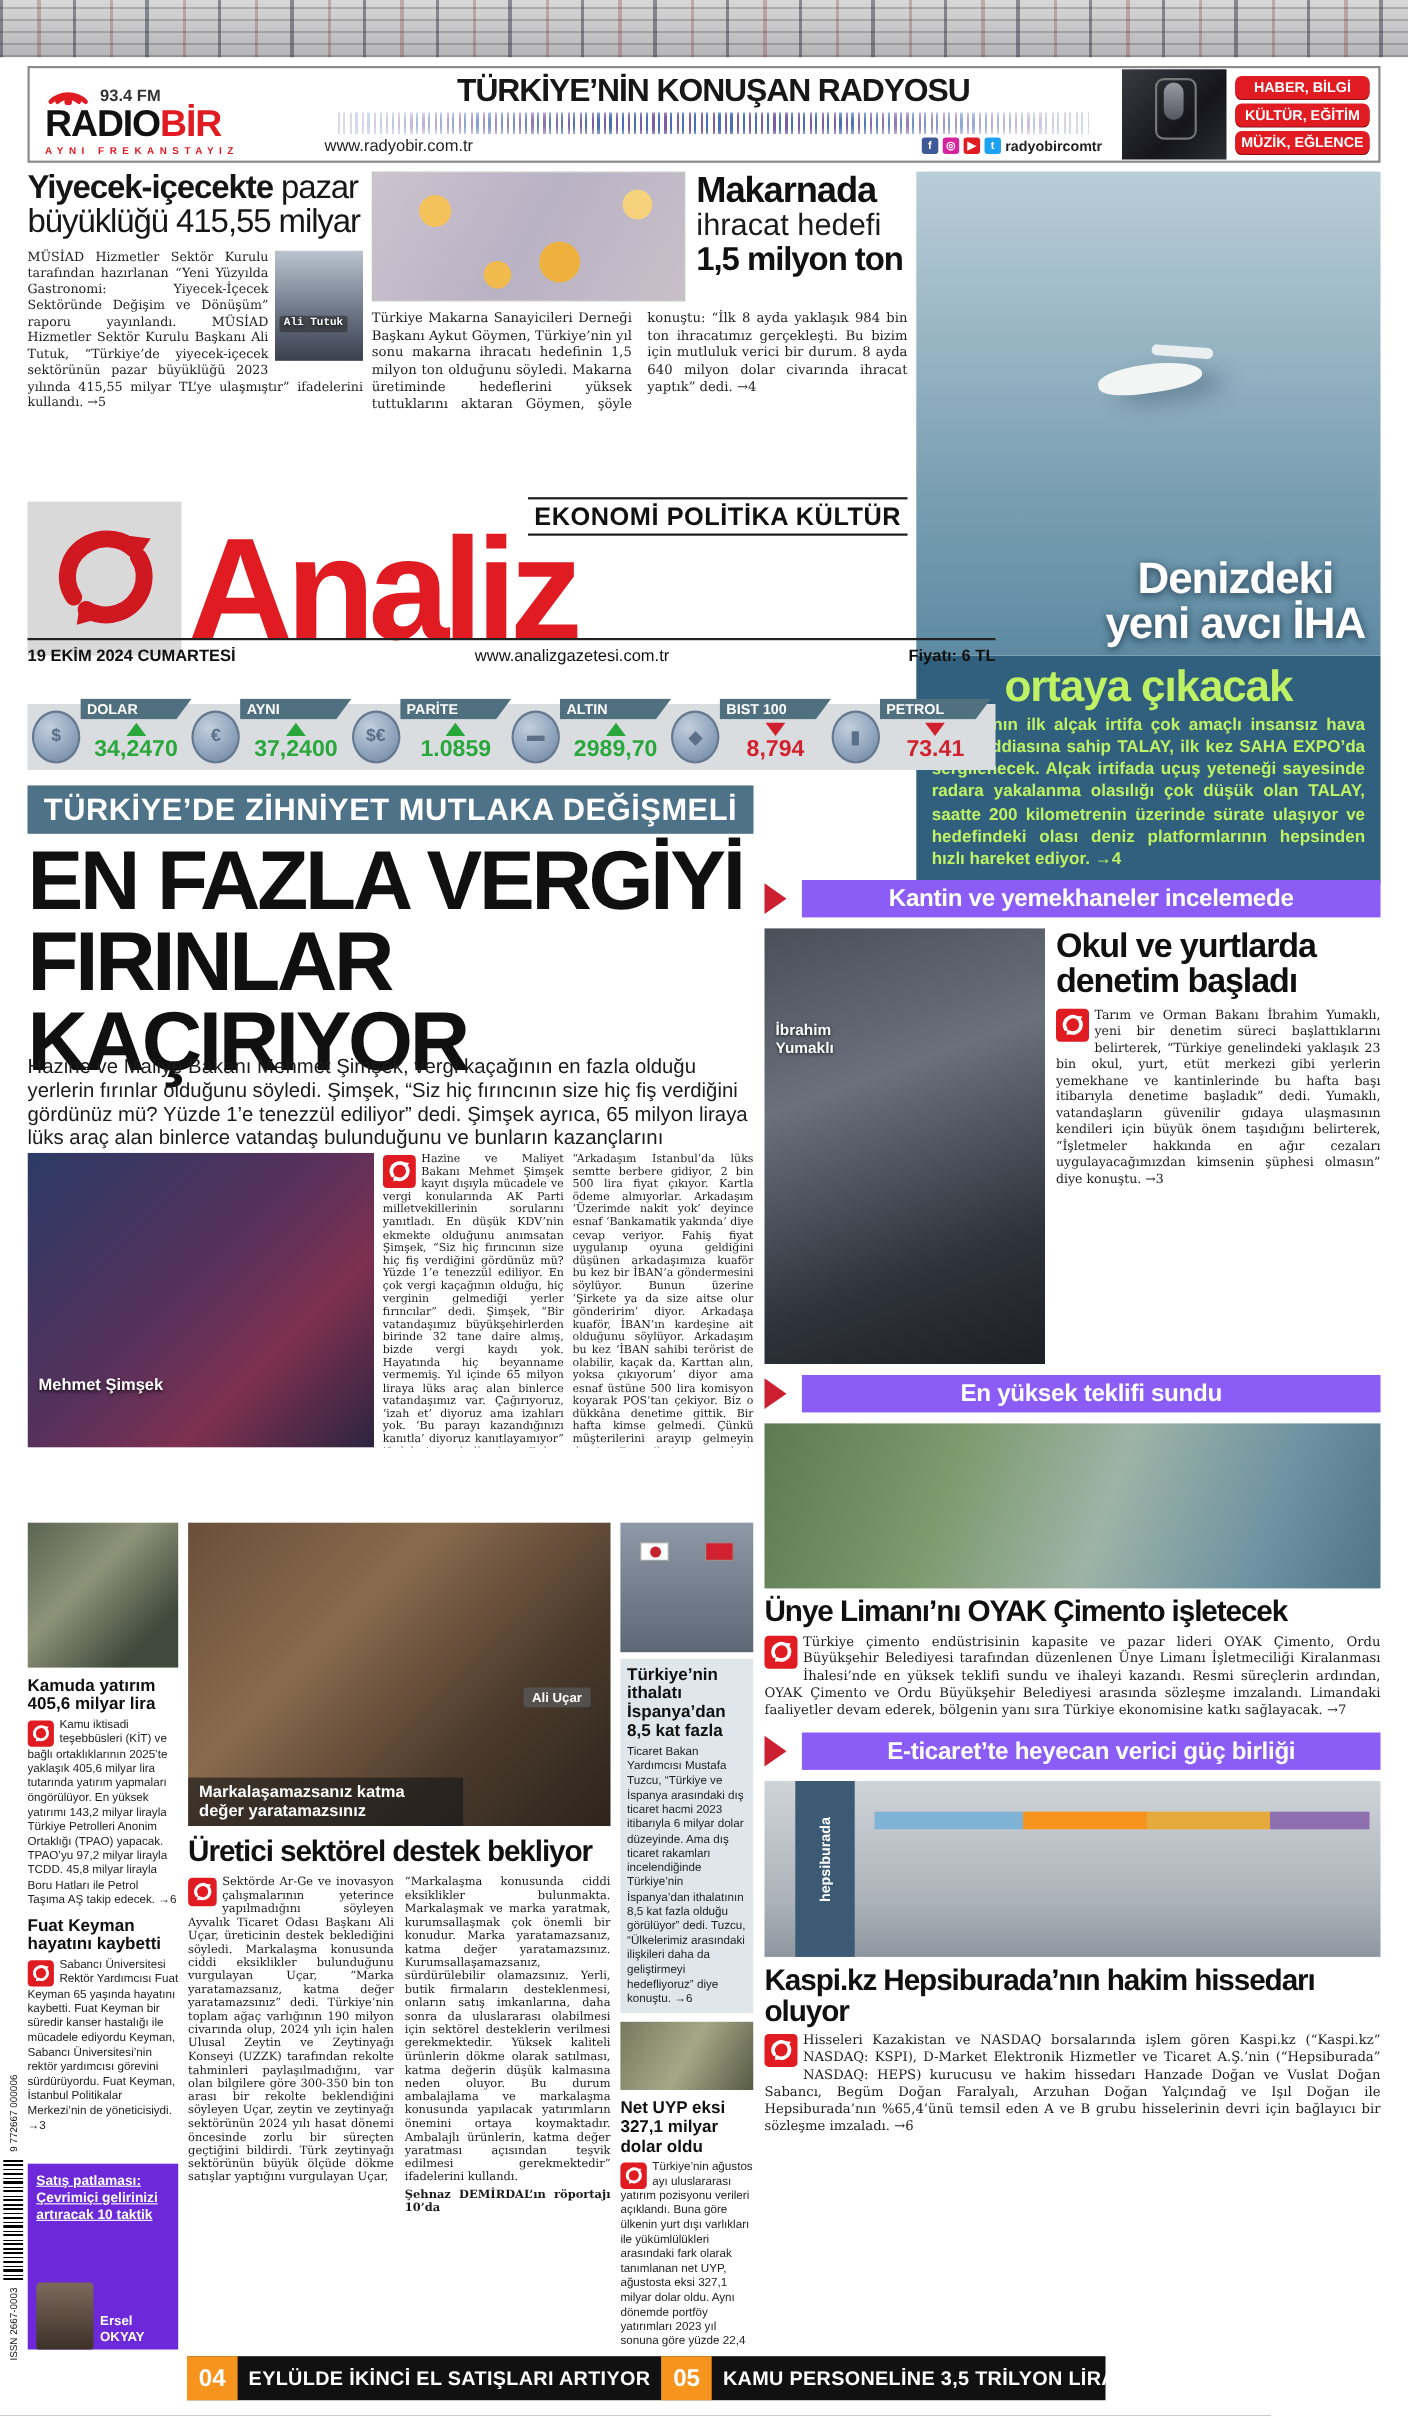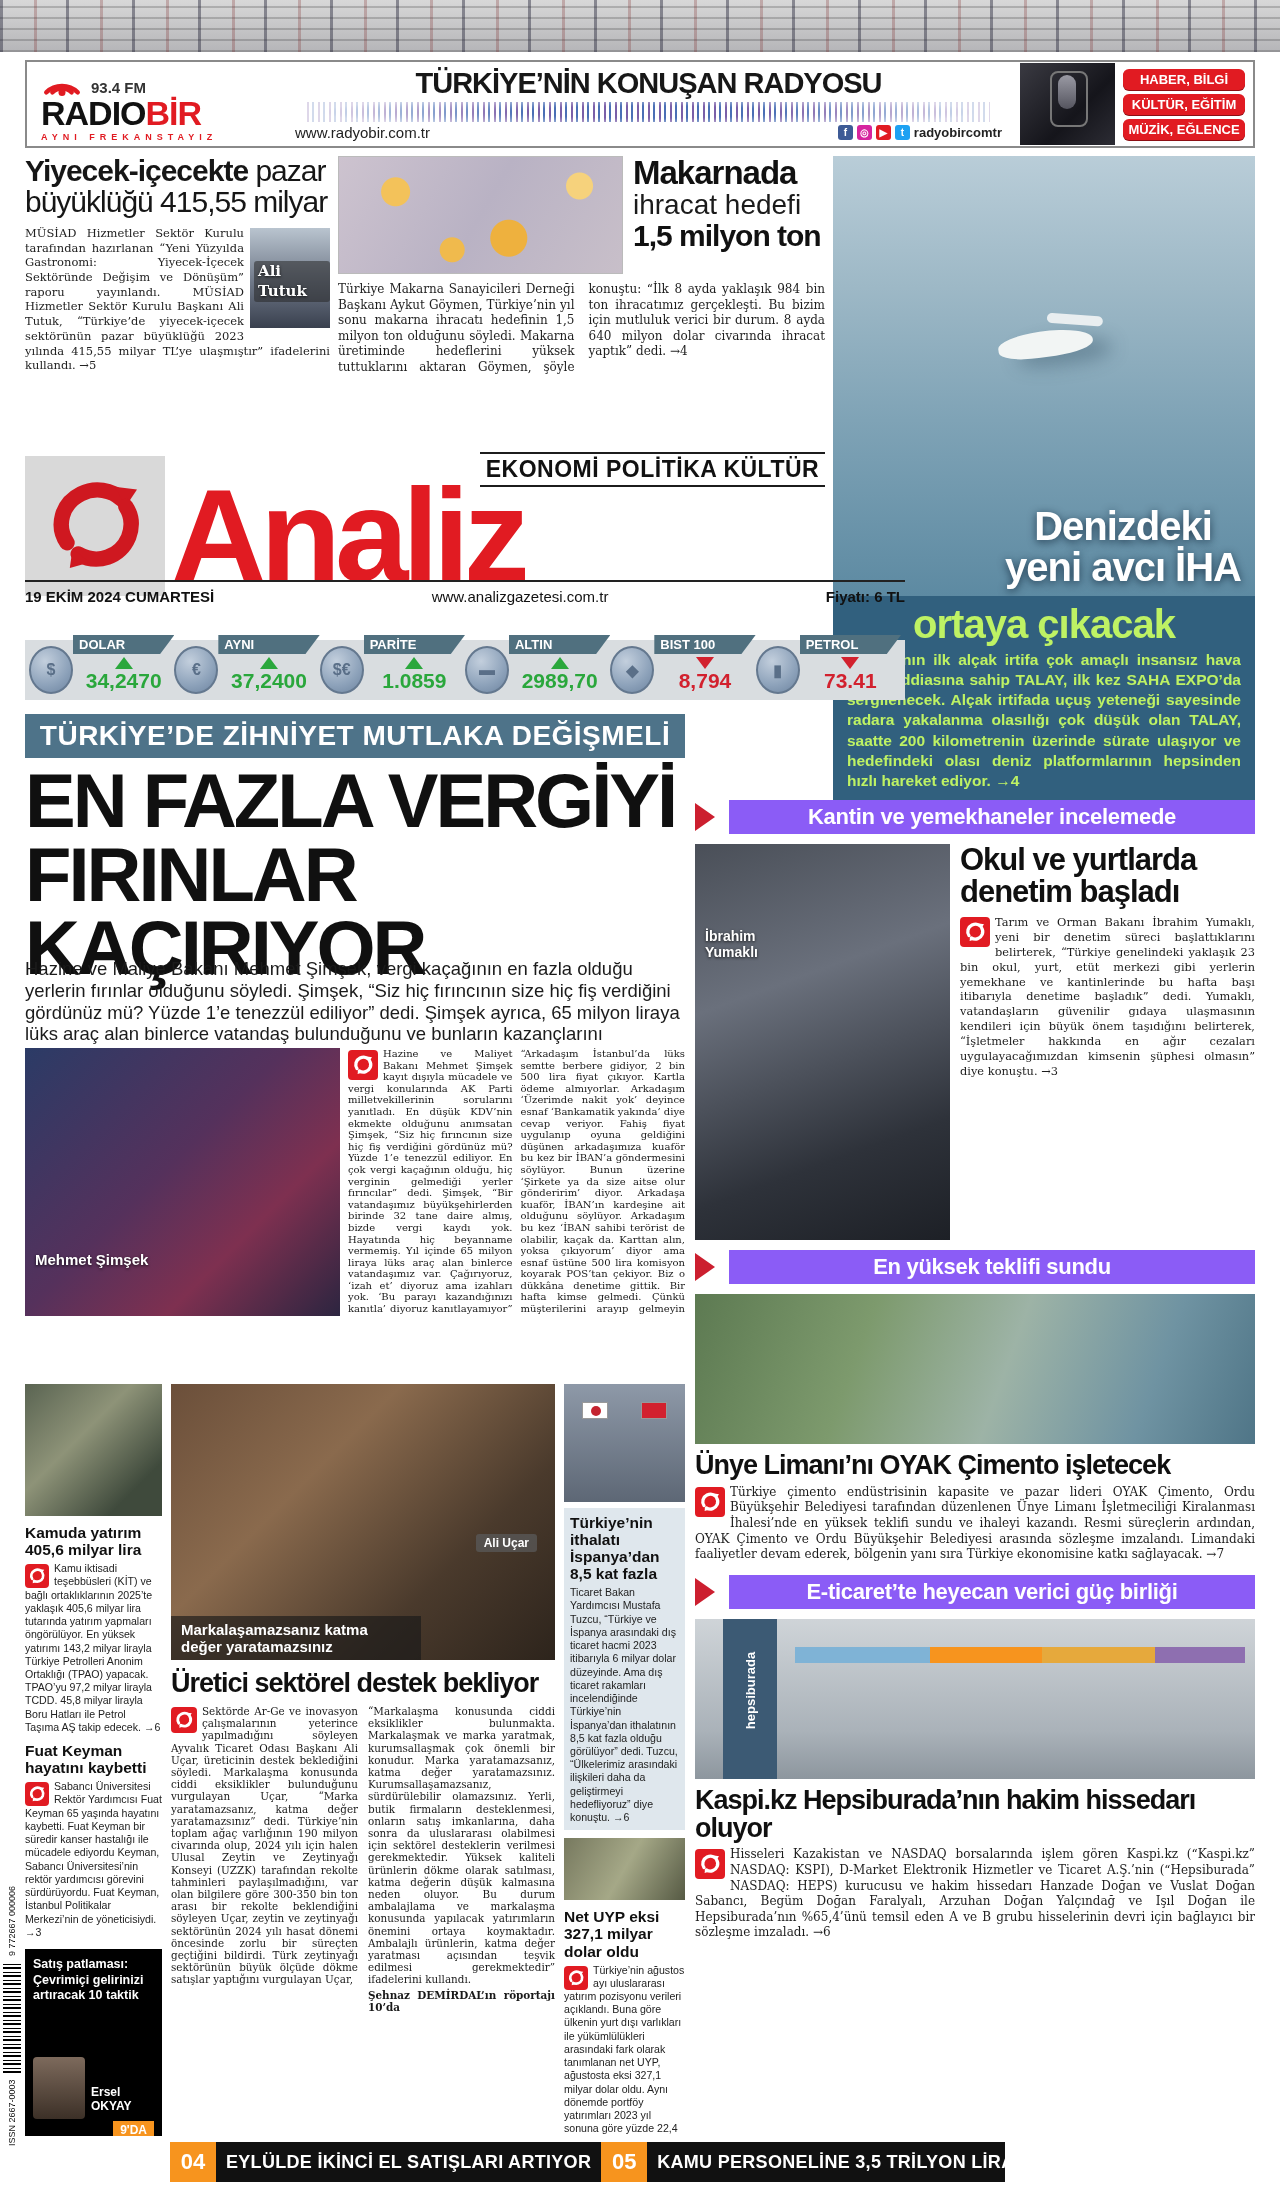--- a/index.html
+++ b/index.html
@@ -40,21 +40,21 @@
   .drop-icon { float:left; width:30px; height:30px; border-radius:4px; background:#e11b22; margin:2px 5px 0 0; color:#fff; }
   .photo { position:relative; overflow:hidden; }
   .pcap { position:absolute; color:#fff; font-weight:700; text-shadow:0 1px 3px rgba(0,0,0,.8); }
 
   
   .art-food { position:absolute; left:25px; top:156px; width:305px; }
   .art-food h2 { font-size:30px; line-height:1.03; letter-spacing:-1px; color:#161616; font-weight:400; }
   .art-food h2 .b { font-weight:800; }
   .food-body { margin-top:8px; font-size:11.5px; line-height:1.28; color:#222; text-align:justify; }
   .tutuk-photo { float:right; width:80px; height:100px; margin:2px 0 2px 6px; background:linear-gradient(#b9c4cf,#6e7787 55%,#39404e); }
-  .tutuk-photo .pcap { bottom:26px; left:4px; font-size:15px; background:rgba(40,40,40,.55); padding:1px 4px; border-radius:3px; }
+  .tutuk-photo .pcap { bottom:26px; left:4px; font-size:10px; background:rgba(40,40,40,.55); padding:1px 4px; border-radius:3px;font-family:Liberation Mono, monospace; }
 
   .art-pasta { position:absolute; left:338px; top:156px; width:487px; }
   .pasta-top { display:flex; gap:10px; }
   .pasta-photo { width:285px; height:118px; border:1px solid #bbb;
     background: radial-gradient(circle at 20% 30%, #f3c25a 0 14px, transparent 15px),
                 radial-gradient(circle at 60% 70%, #eeb13e 0 18px, transparent 19px),
                 radial-gradient(circle at 85% 25%, #f6d27c 0 13px, transparent 14px),
                 radial-gradient(circle at 40% 80%, #f0ba4d 0 12px, transparent 13px),
                 linear-gradient(120deg,#cdc3cf,#b9b2c4 50%,#c8bfc9); }
   .pasta-head { flex:1; line-height:1.0; }
@@ -108,21 +108,21 @@
   .band07 { position:absolute; left:25px; top:1330px; width:660px; height:42px; background:#c5cacd; display:flex; align-items:center; }
   .band07 .num { width:50px; height:42px; background:#f7941e; color:#fff; font-size:26px; font-weight:800; display:flex; align-items:center; justify-content:center; }
   .band07 .t { flex:1; color:#3f6177; font-size:23.5px; font-weight:800; letter-spacing:-.5px; padding-left:14px; }
 
   
   .bottom-grid { position:absolute; left:25px; top:1384px; width:660px; height:752px; display:flex; gap:9px; overflow:hidden; }
   .colA { width:137px; flex-shrink:0; }
   .money-photo { width:100%; height:132px; background:linear-gradient(135deg,#5a6452,#8e9378 40%,#3f4a3c 80%); }
   .colA h4, .colC h4 { font-size:15.5px; font-weight:800; line-height:1.1; margin:8px 0 4px; color:#101010; }
   .colA p, .colC p { font-size:10.6px; line-height:1.25; color:#222; }
-  .okyay-ad { margin-top:10px; background:#000000; color:#fff; padding:8px; height:198px; position:relative; }
+  .okyay-ad { margin-top:28px; background:#6d28d9; color:#fff; padding:8px; height:198px; position:relative;text-decoration:underline; }
   .okyay-ad .ad-t { font-size:12.5px; font-weight:700; line-height:1.25; }
   .okyay-ad .ad-photo { position:absolute; left:8px; bottom:28px; width:52px; height:62px; background:linear-gradient(#7d6a5c,#3c3027); border-radius:4px; }
   .okyay-ad .ad-name { position:absolute; left:66px; bottom:34px; font-size:12px; font-weight:800; }
   .okyay-ad .ad-page { position:absolute; right:8px; bottom:8px; background:#f7941e; color:#fff; font-weight:800; font-size:12px; padding:2px 7px; }
   .colB { width:384px; flex-shrink:0; }
   .ucar-photo { width:100%; height:276px; background:linear-gradient(135deg,#6b4f3a 0%,#8a6a4d 35%,#4a3a2c 70%,#2d241c 100%); position:relative; }
   .ucar-label { position:absolute; right:18px; top:150px; background:rgba(90,90,90,.75); color:#fff; font-size:12px; font-weight:700; padding:2px 8px; border-radius:3px; }
   .ucar-cap { position:absolute; left:0; bottom:0; background:rgba(25,25,25,.65); color:#fff; font-size:15px; font-weight:800; line-height:1.15; padding:5px 10px; max-width:250px; }
   .colB h3 { font-size:27px; font-weight:900; letter-spacing:-1px; color:#101010; margin:8px 0 6px; }
   .ucar-cols { display:flex; gap:10px; }

